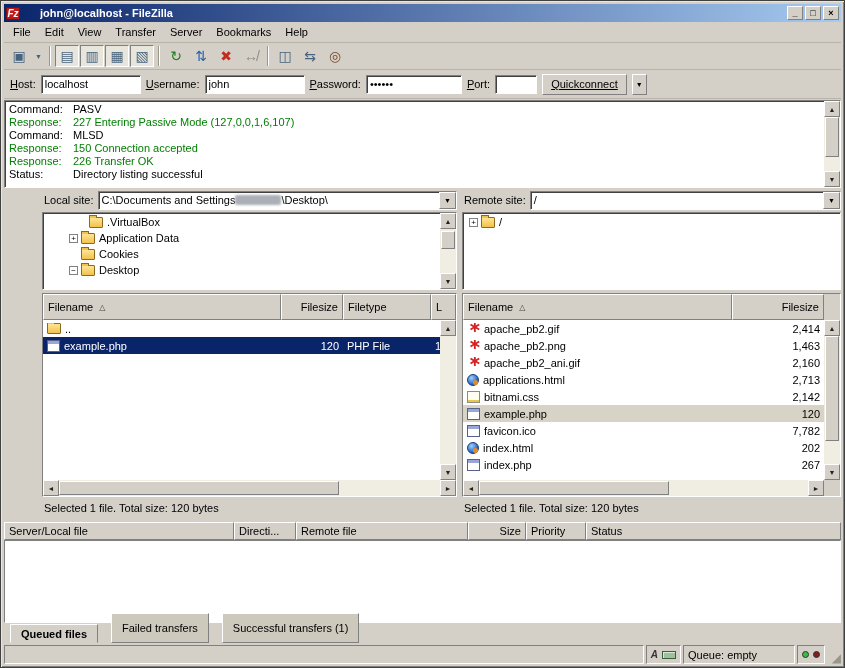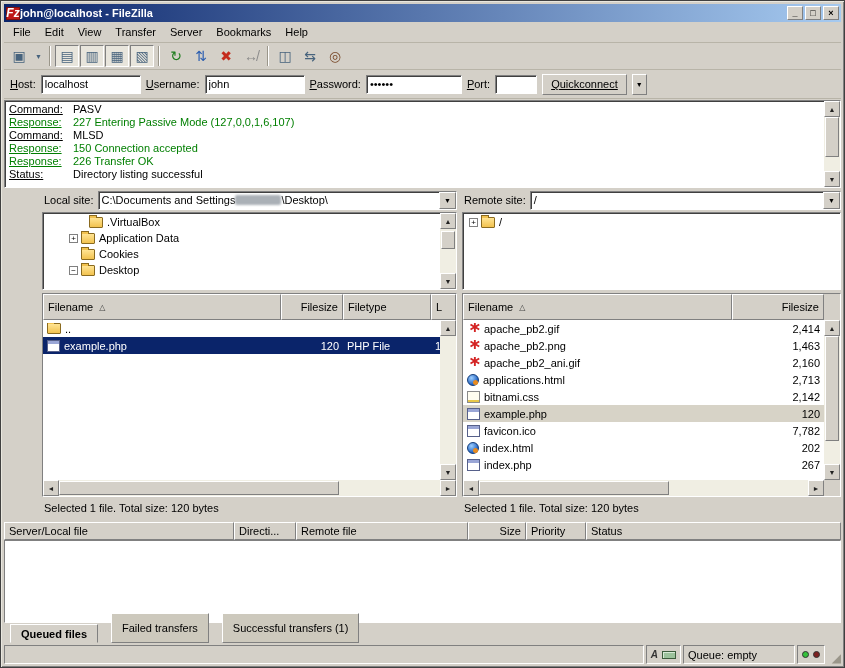--- a/index.html
+++ b/index.html
@@ -11,21 +11,21 @@
     border:1px solid #404040;
     box-shadow:inset 1px 1px 0 #e9e7df, inset -1px -1px 0 #808080;
   }
   
   .raised{border:1px solid;border-color:#fff #808080 #808080 #fff;background:#d4d0c8;}
   .deep{border:1px solid;border-color:#808080 #fff #fff #808080;box-shadow:inset 1px 1px 0 #404040;background:#fff;}
   
   .titlebar{height:18px;flex:none;display:flex;align-items:center;padding:0 2px;
     background:linear-gradient(90deg,#0a246a,#a6caf0);color:#fff;}
   .app-icon{width:14px;height:13px;background:#bf1818;border:1px solid #7e0e0e;color:#fff;
-    font-size:12px;font-weight:bold;display:flex;align-items:center;justify-content:center;margin-right:0;font-style:italic;}
+    font-size:10px;font-weight:bold;display:flex;align-items:center;justify-content:center;margin-right:20px;font-style:italic;}
   .title-text{font-weight:bold;font-size:11px;flex:1;white-space:nowrap;overflow:hidden;}
   .cap-btn{width:16px;height:14px;margin-left:2px;padding:0;font-size:9px;line-height:10px;
     font-weight:bold;color:#000;display:flex;align-items:center;justify-content:center;cursor:default;}
   
   .menubar{height:21px;flex:none;display:flex;align-items:center;padding:0 2px;border-bottom:1px solid #b8b4a8;text-align:center;}
   .menu-item{padding:2px 7px;}
   
   .toolbar{height:27px;flex:none;display:flex;align-items:center;padding:0 3px;gap:1px;border-bottom:1px solid #b8b4a8;}
   .tbtn{width:24px;height:22px;display:flex;align-items:center;justify-content:center;
     background:transparent;border:1px solid transparent;font-size:14px;color:#47637d;padding:0;}
@@ -38,21 +38,21 @@
   .qc-label{white-space:nowrap;}
   .qc-input{height:19px;font:11px "Liberation Sans","DejaVu Sans",sans-serif;padding:1px 3px;
     border:1px solid;border-color:#808080 #fff #fff #808080;box-shadow:inset 1px 1px 0 #404040;background:#fff;outline:none;}
   .qc-btn{height:21px;padding:1px 8px;font:11px "Liberation Sans","DejaVu Sans",sans-serif;cursor:default;}
   .qc-btn .lbl{text-decoration:underline;}
   .qc-drop{width:15px;height:21px;padding:0;font-size:7px;cursor:default;}
   
   .logwrap{height:88px;flex:none;margin:1px 0 2px 0;display:flex;background:#fff;}
   .logbody{flex:1;padding:2px 4px;overflow:hidden;}
   .log-line{line-height:13px;white-space:nowrap;}
-  .log-label{display:inline-block;width:64px;text-decoration:underline;}
+  .log-label{display:inline-block;width:64px;}
   .log-line.green{color:#007f00;}
   
   .vscroll{width:16px;flex:none;display:flex;flex-direction:column;background:#f0eee3;}
   .hscroll{height:16px;flex:none;display:flex;background:#f0eee3;}
   .sb-btn{width:16px;height:16px;flex:none;display:flex;align-items:center;justify-content:center;
     font-size:7px;color:#222;padding:0;}
   .sb-track-v{flex:1;position:relative;}
   .sb-track-h{flex:1;position:relative;}
   .sb-thumb-v{position:absolute;left:0;width:14px;margin:0 1px;border:1px solid;border-color:#fff #808080 #808080 #fff;background:#d4d0c8;}
   .sb-thumb-h{position:absolute;top:0;height:14px;margin:1px 0;border:1px solid;border-color:#fff #808080 #808080 #fff;background:#d4d0c8;}

